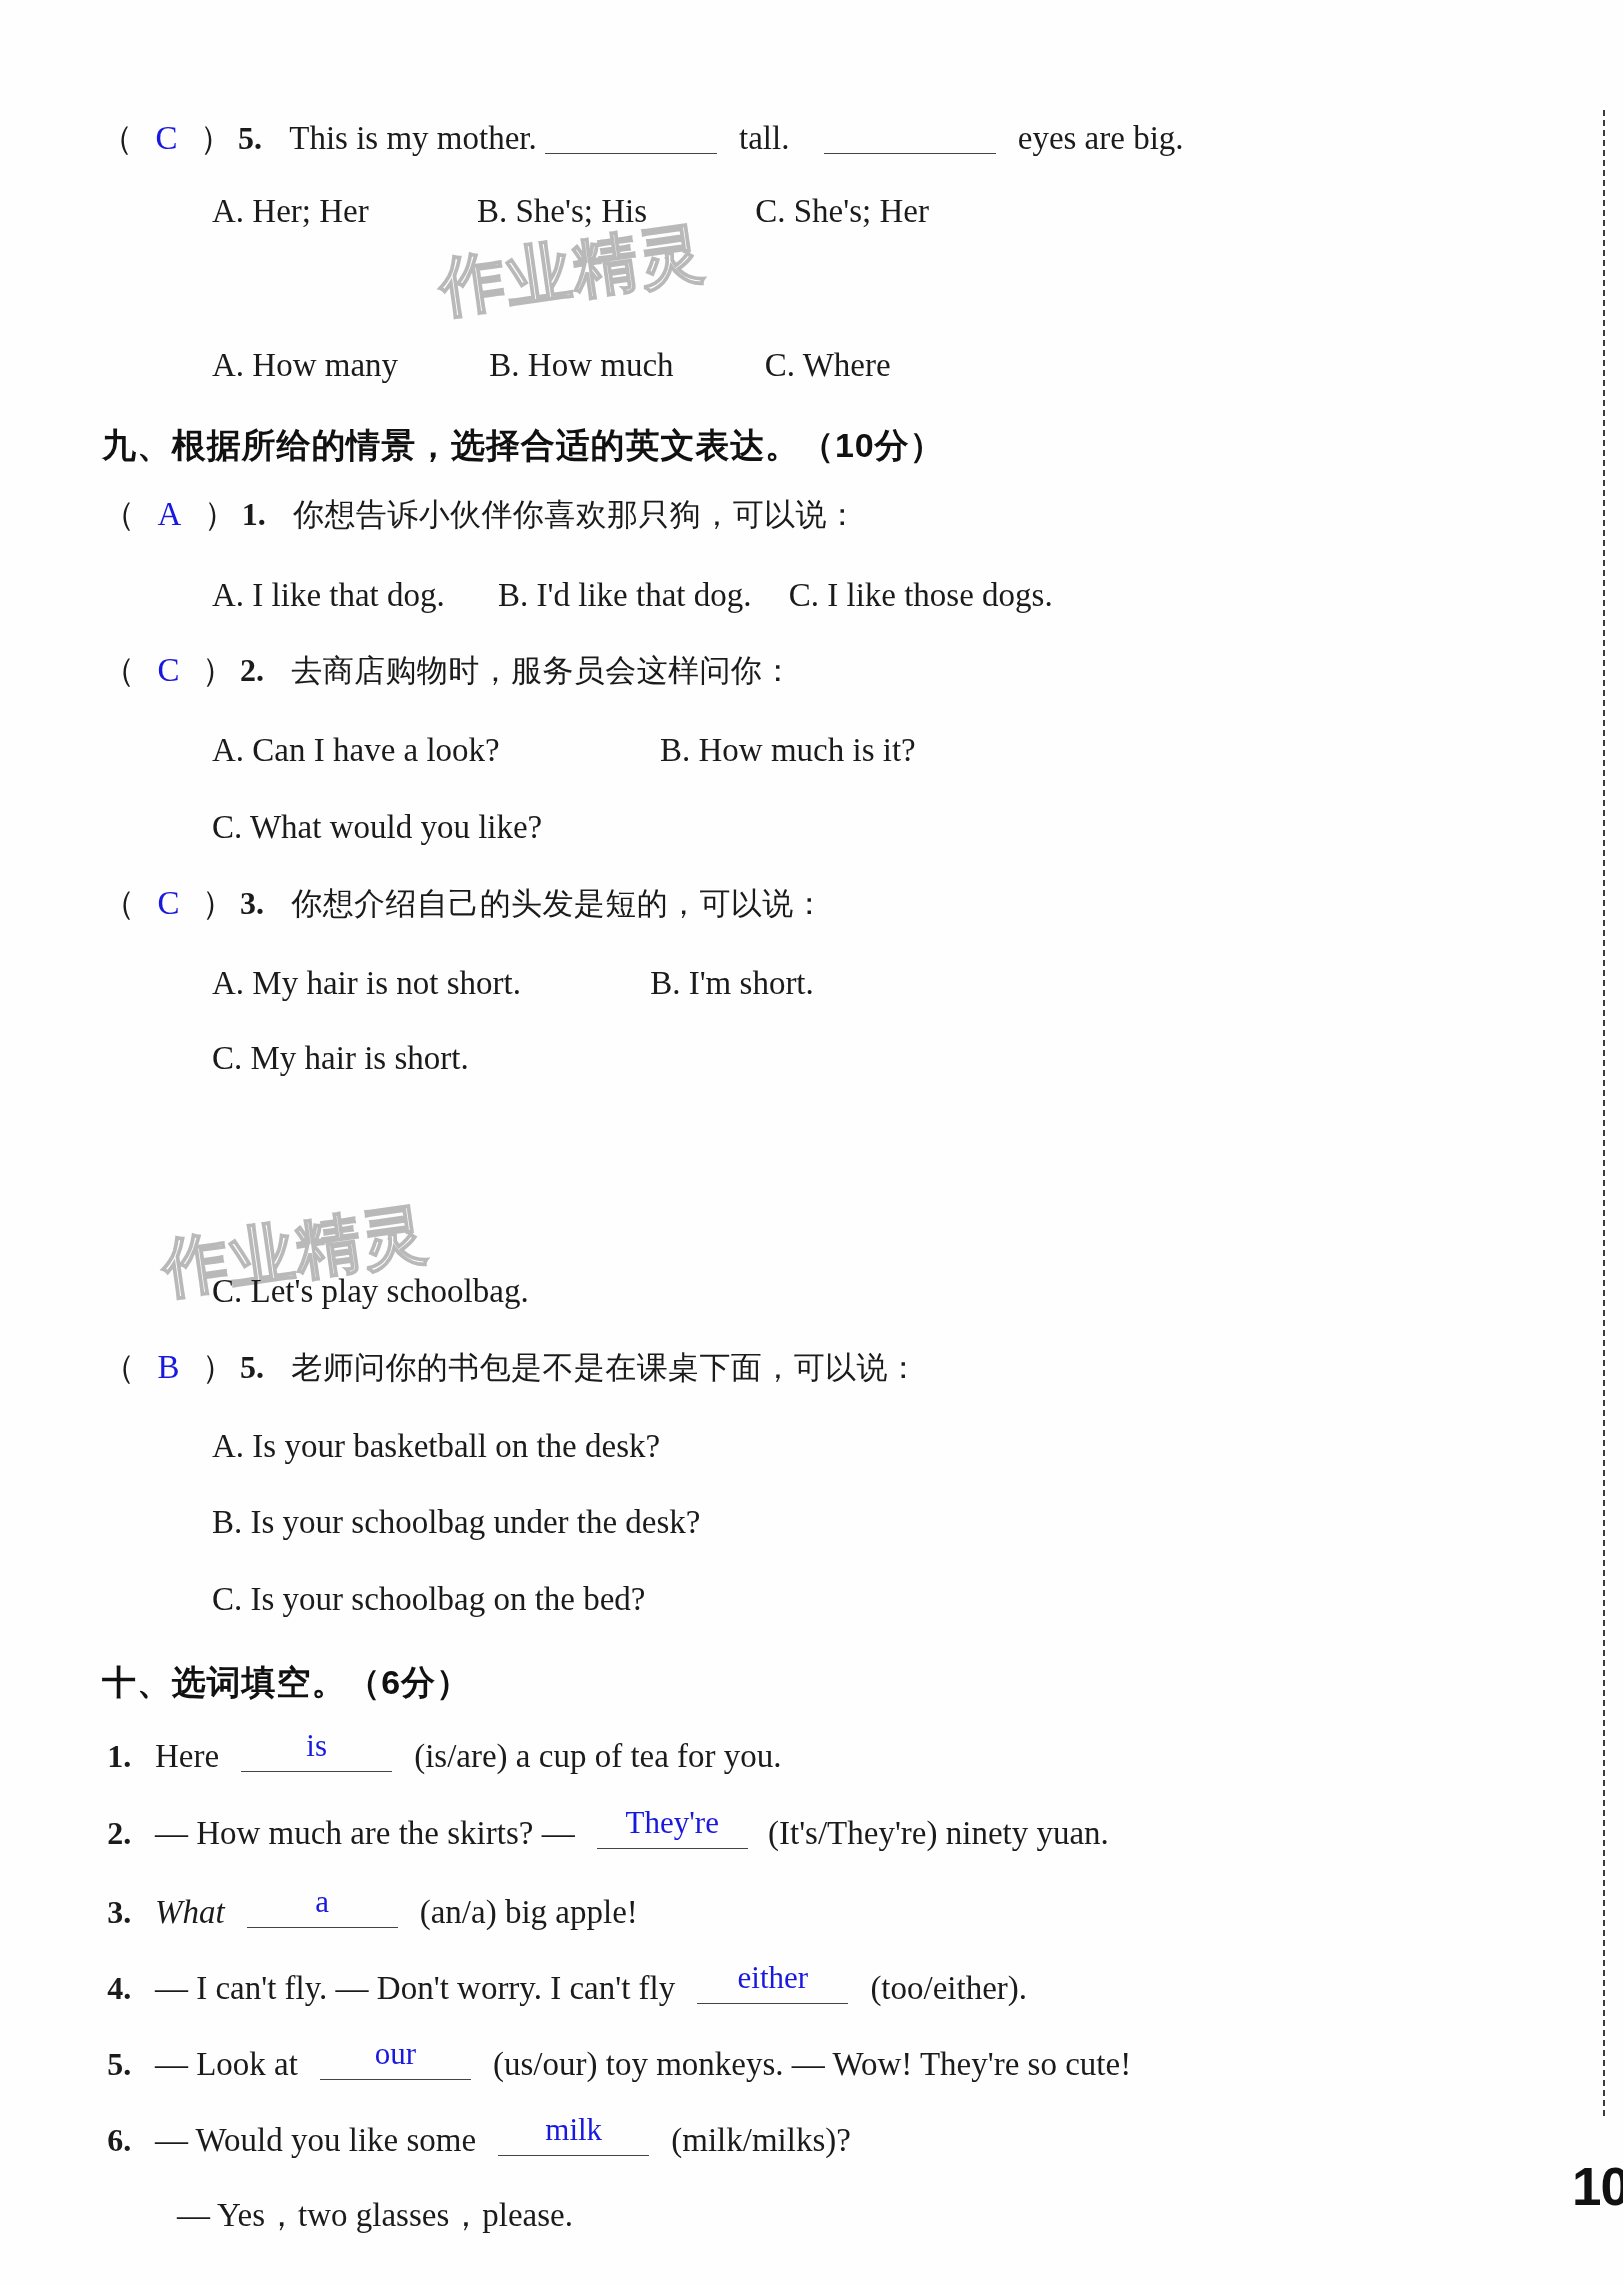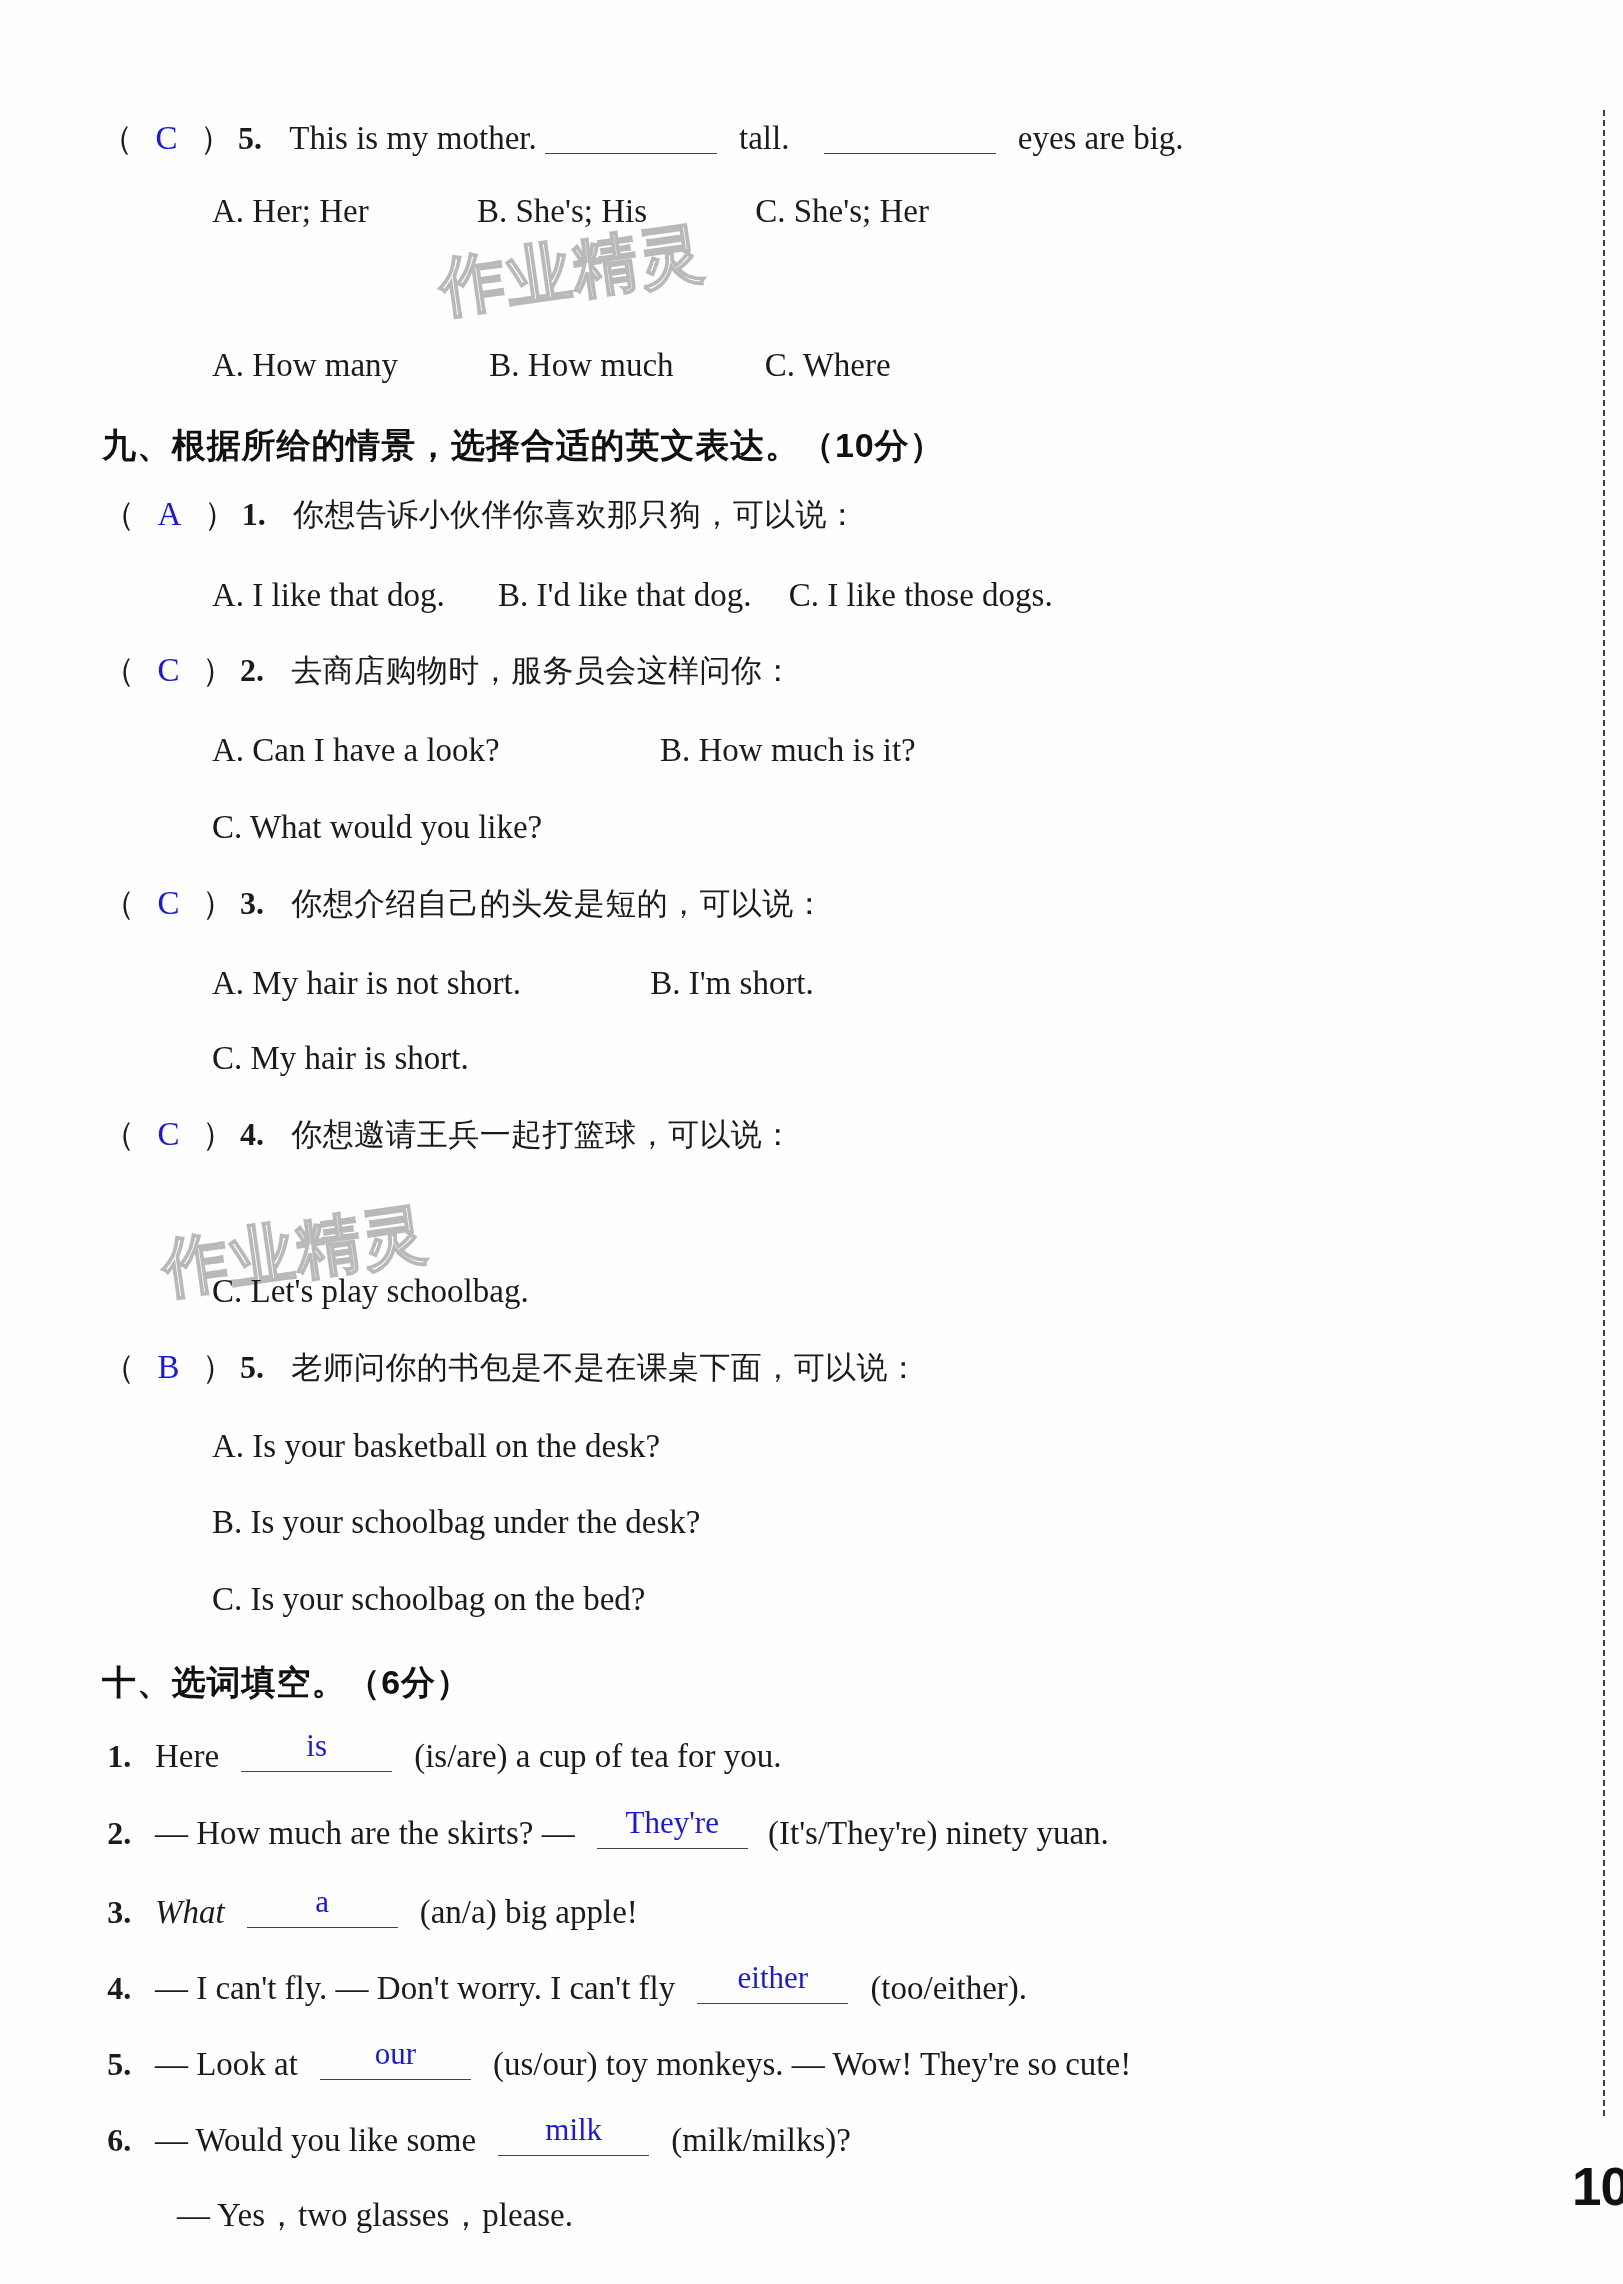--- a/index.html
+++ b/index.html
@@ -193,26 +193,20 @@
     <span class="stem-cn" style="padding-left:19px;">你想介绍自己的头发是短的，可以说：</span>
   </div>
   <div class="row optline" style="left: 212px; top: 965px;">
     <span>A. My hair is not short.</span>
     <span style="padding-left:121px;">B. I'm short.</span>
   </div>
   <div class="row optline" style="left: 212px; top: 1040px;">
     <span>C. My hair is short.</span>
   </div>
 
-  <div class="row qline" style="left: 102px; top: 1116px;">
-    <span class="brackets">
-      <span class="paren">（</span><span class="ansletter">C</span><span class="paren">）</span>
-    </span><span class="qnum">4.</span>
-    <span class="stem-cn" style="padding-left:19px;">你想邀请王兵一起打篮球，可以说：</span>
-  </div>
   <div class="row optline" style="left: 212px; top: 1273px;">
     <span>C. Let's play schoolbag.</span>
   </div>
 
   <div class="row qline" style="left: 102px; top: 1349px;">
     <span class="brackets">
       <span class="paren">（</span><span class="ansletter">B</span><span class="paren">）</span>
     </span><span class="qnum">5.</span>
     <span class="stem-cn" style="padding-left:19px;margin-top:8px;">老师问你的书包是不是在课桌下面，可以说：</span>
   </div>

